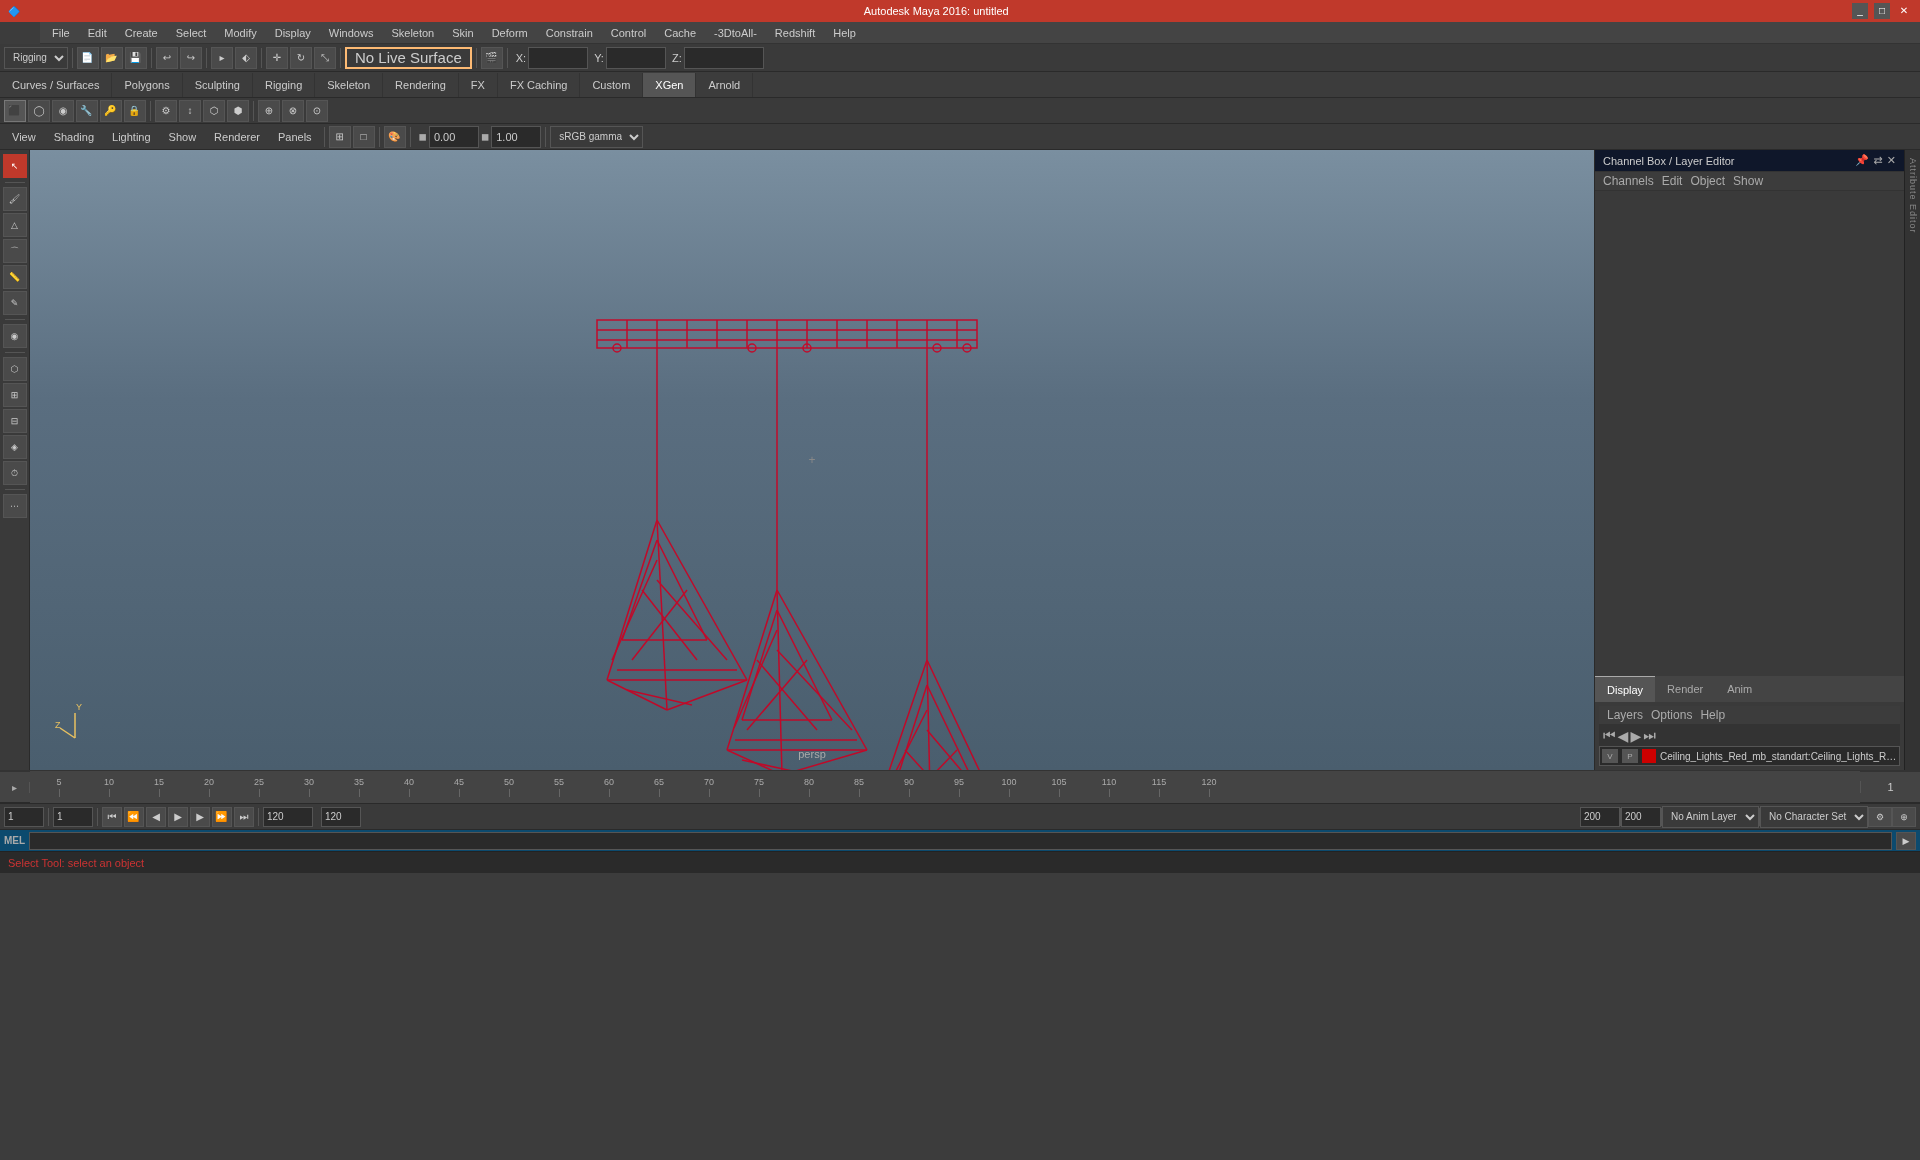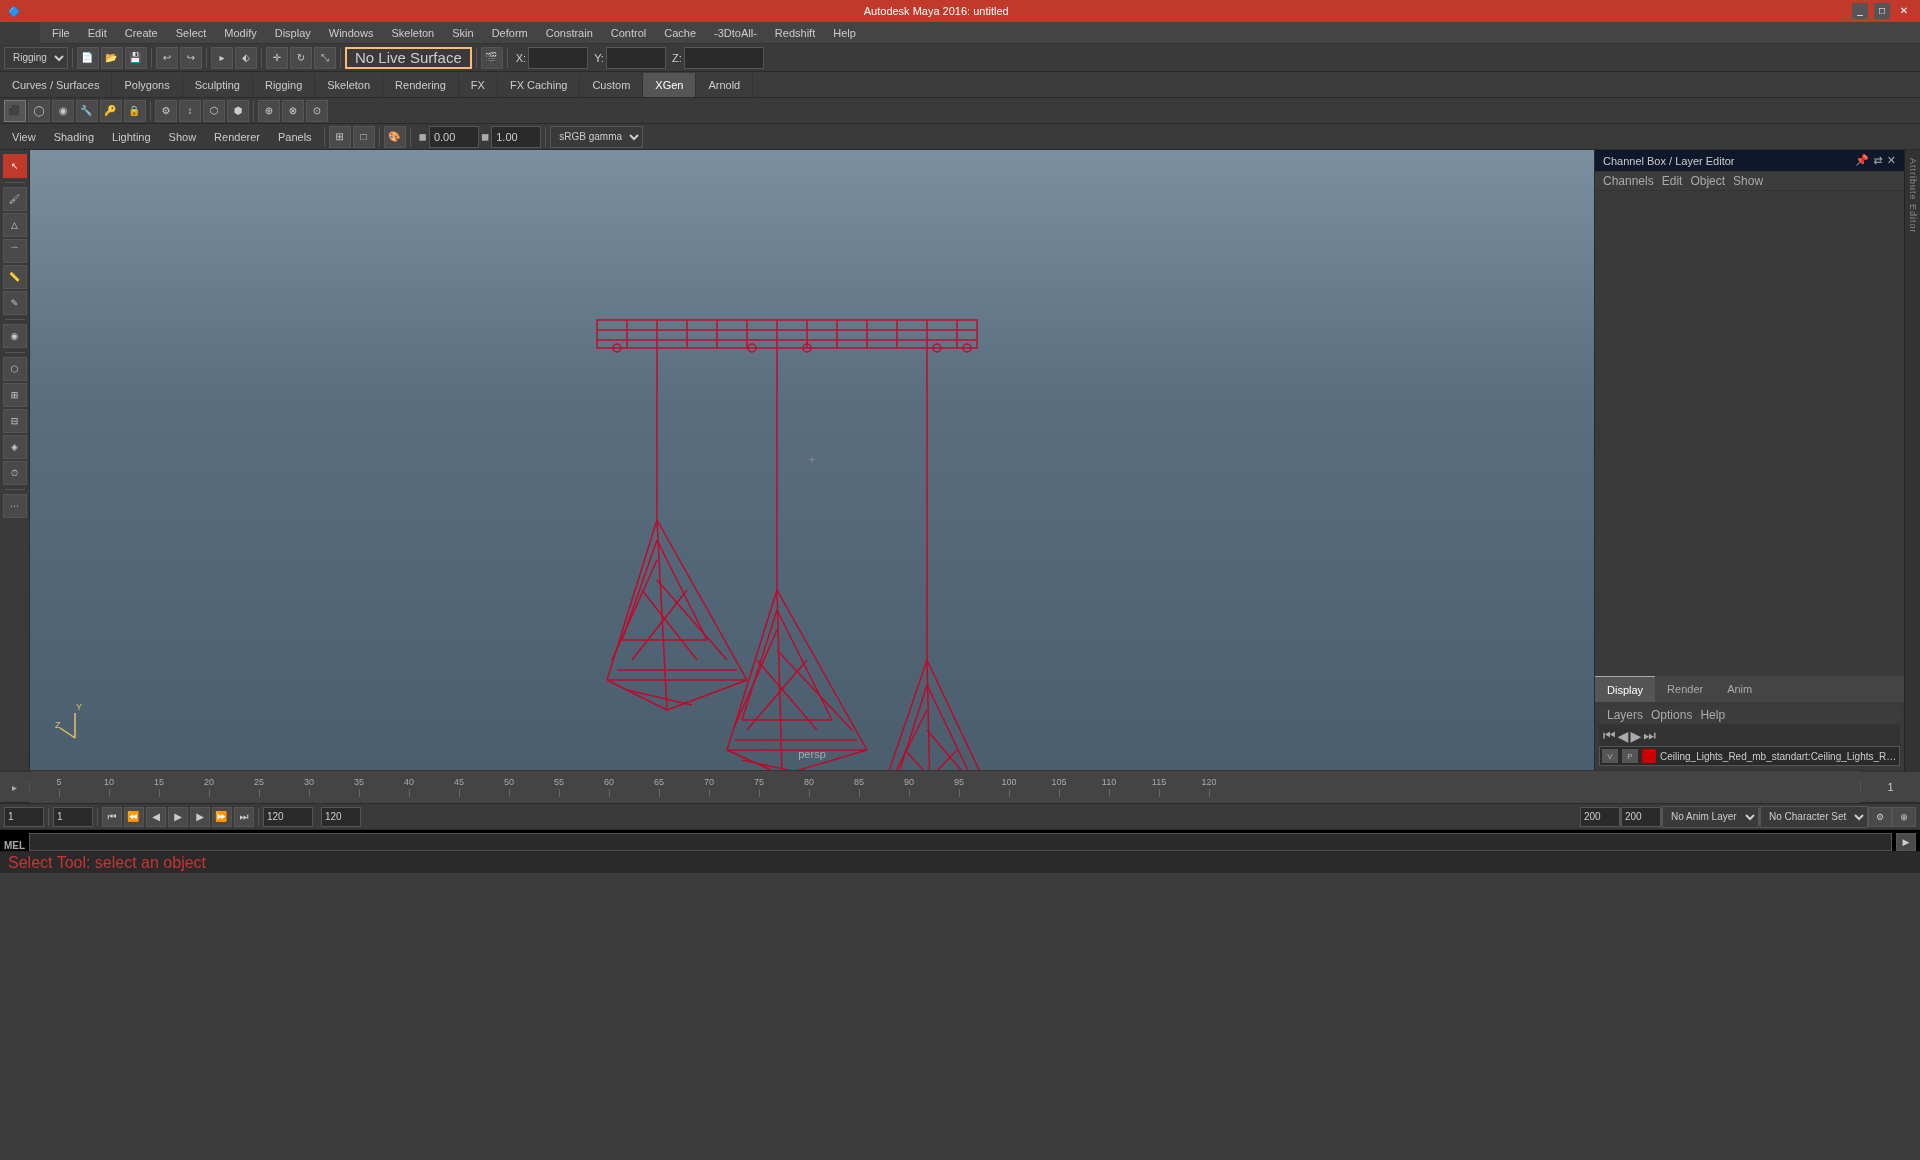--- a/index.html
+++ b/index.html
@@ -180,26 +180,26 @@
     .pb-btn { height: 20px; min-width: 20px; background: #4a4a4a; border: 1px solid #555;
       color: #ccc; font-size: 10px; cursor: pointer; display: flex; align-items: center;
       justify-content: center; padding: 0 2px; }
 
     
     #status-bar {
       width: 100%; height: 22px; background: #2a2a2a;
       display: flex; align-items: center; padding: 0 8px;
       border-top: 1px solid #222;
     }
-    #status-text { color: #cc3333; font-size: 16px; }
+    #status-text { color: #cc3333; font-size: 11px; }
 
     
     #mel-bar {
-      width: 100%; height: 22px; background: #000000;
-      display: flex; align-items: flex-end; padding: 0 4px; gap: 4px;
+      width: 100%; height: 22px; background: #0c4a6e;
+      display: flex; align-items: center; padding: 0 4px; gap: 4px;
       border-top: 1px solid #2a2a2a;
     }
     .mel-label { color: #aaa; font-size: 10px; font-weight: bold; }
     .mel-input { flex: 1; height: 18px; background: #2a2a2a; border: 1px solid #555;
       color: #ccc; font-size: 10px; padding: 0 4px; }
 
     
     #attr-strip {
       width: 16px; background: #333; writing-mode: vertical-rl;
       display: flex; align-items: center; justify-content: flex-start;

